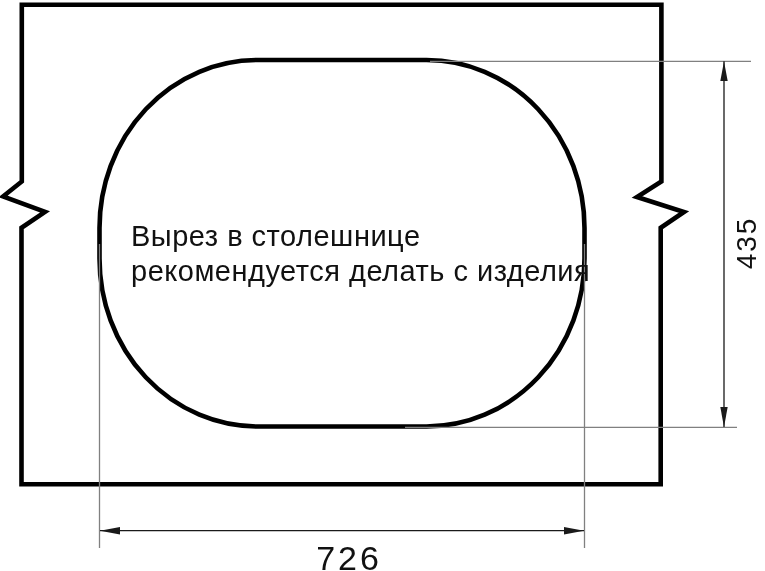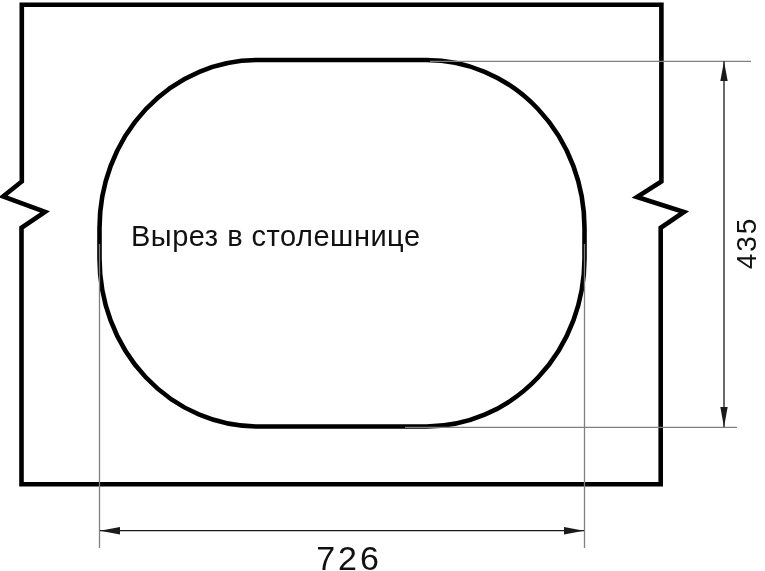--- a/index.html
+++ b/index.html
@@ -102,19 +102,20 @@
     <polygon class="dim-arrow" points="100,530.7 120,527 120,534.4"></polygon>
     <polygon class="dim-arrow" points="584,530.7 564,527 564,534.4"></polygon>
 
     <line class="dim-line" x1="724" y1="61.3" x2="724" y2="427"></line>
     <polygon class="dim-arrow" points="724,61.3 720.3,81 727.7,81"></polygon>
     <polygon class="dim-arrow" points="724,427 720.3,407 727.7,407"></polygon>
   </svg>
 
   <div class="note-text">
     <div>Вырез в столешнице</div>
+    <div>рекомендуется делать с изделия</div>
   </div>
 
   <div class="dim-label dim-label-width">726</div>
 
   <div class="dim-label dim-label-height">435</div>
 
 </div>
 
 </body></html>

